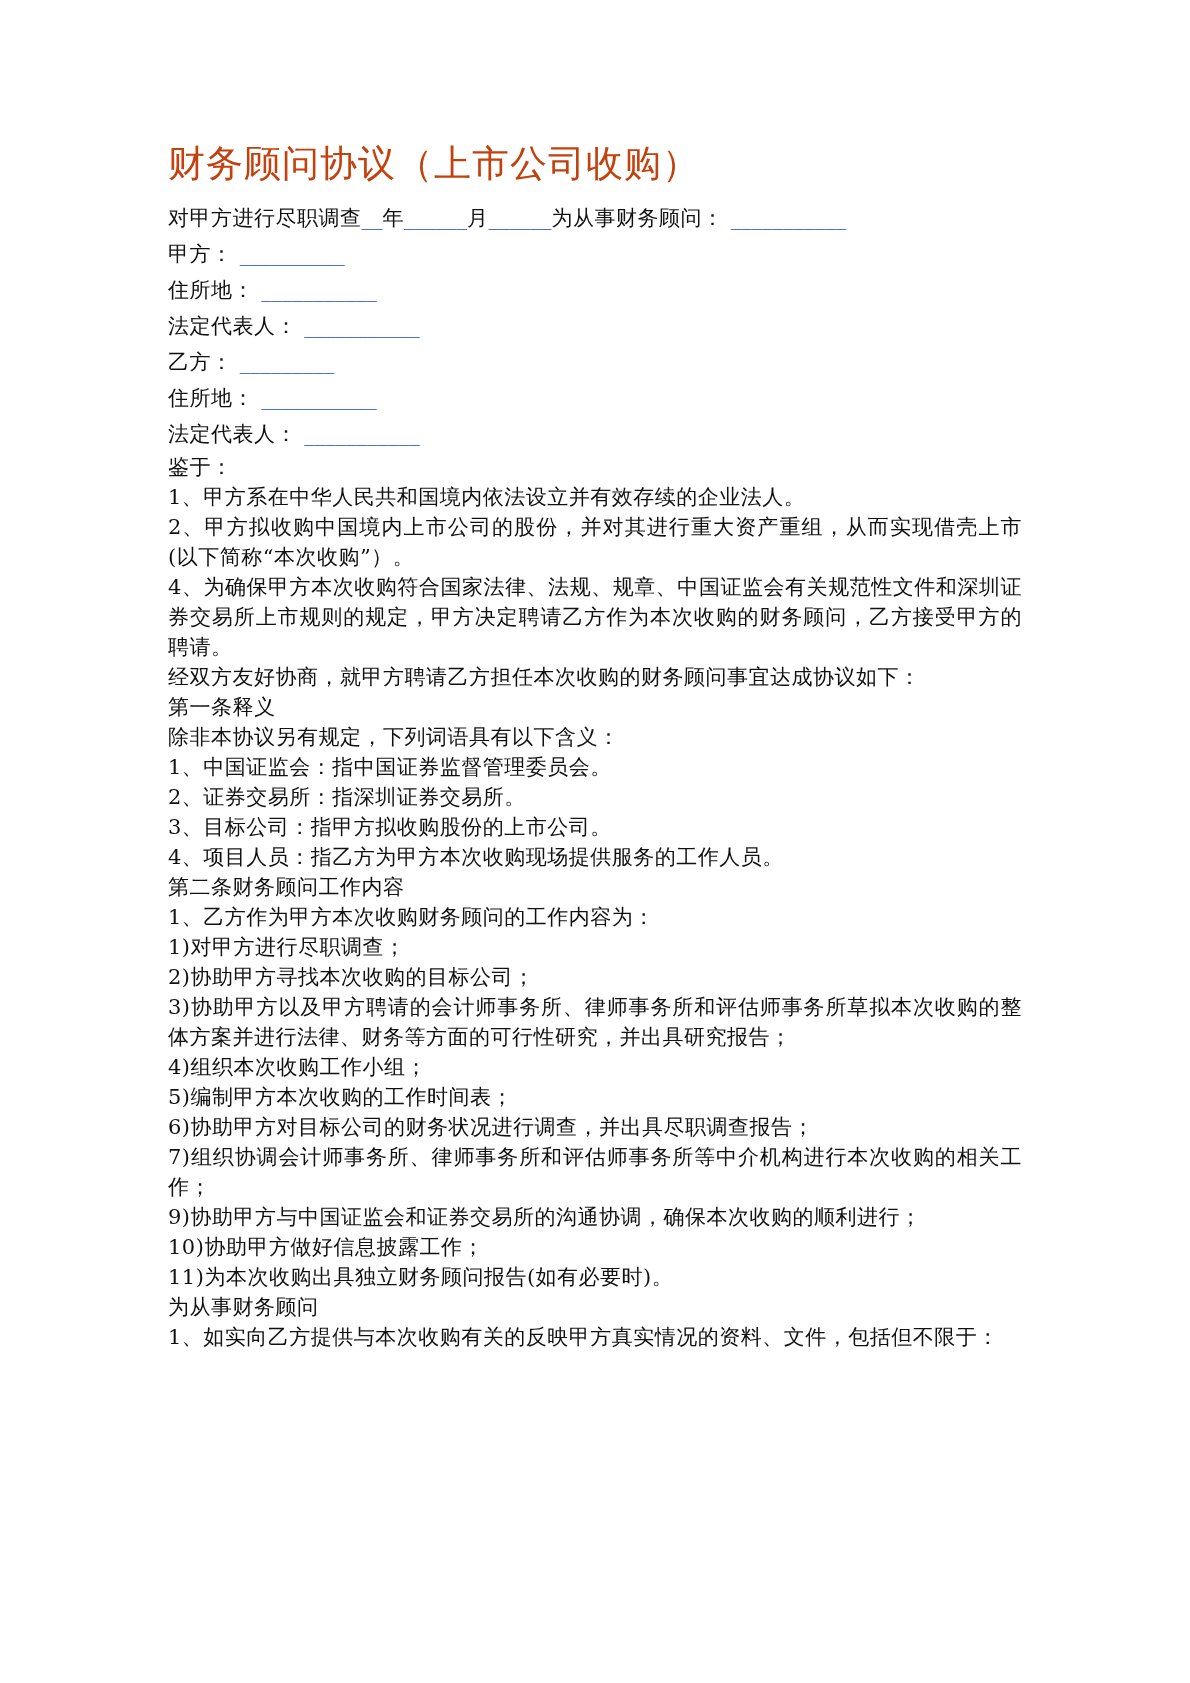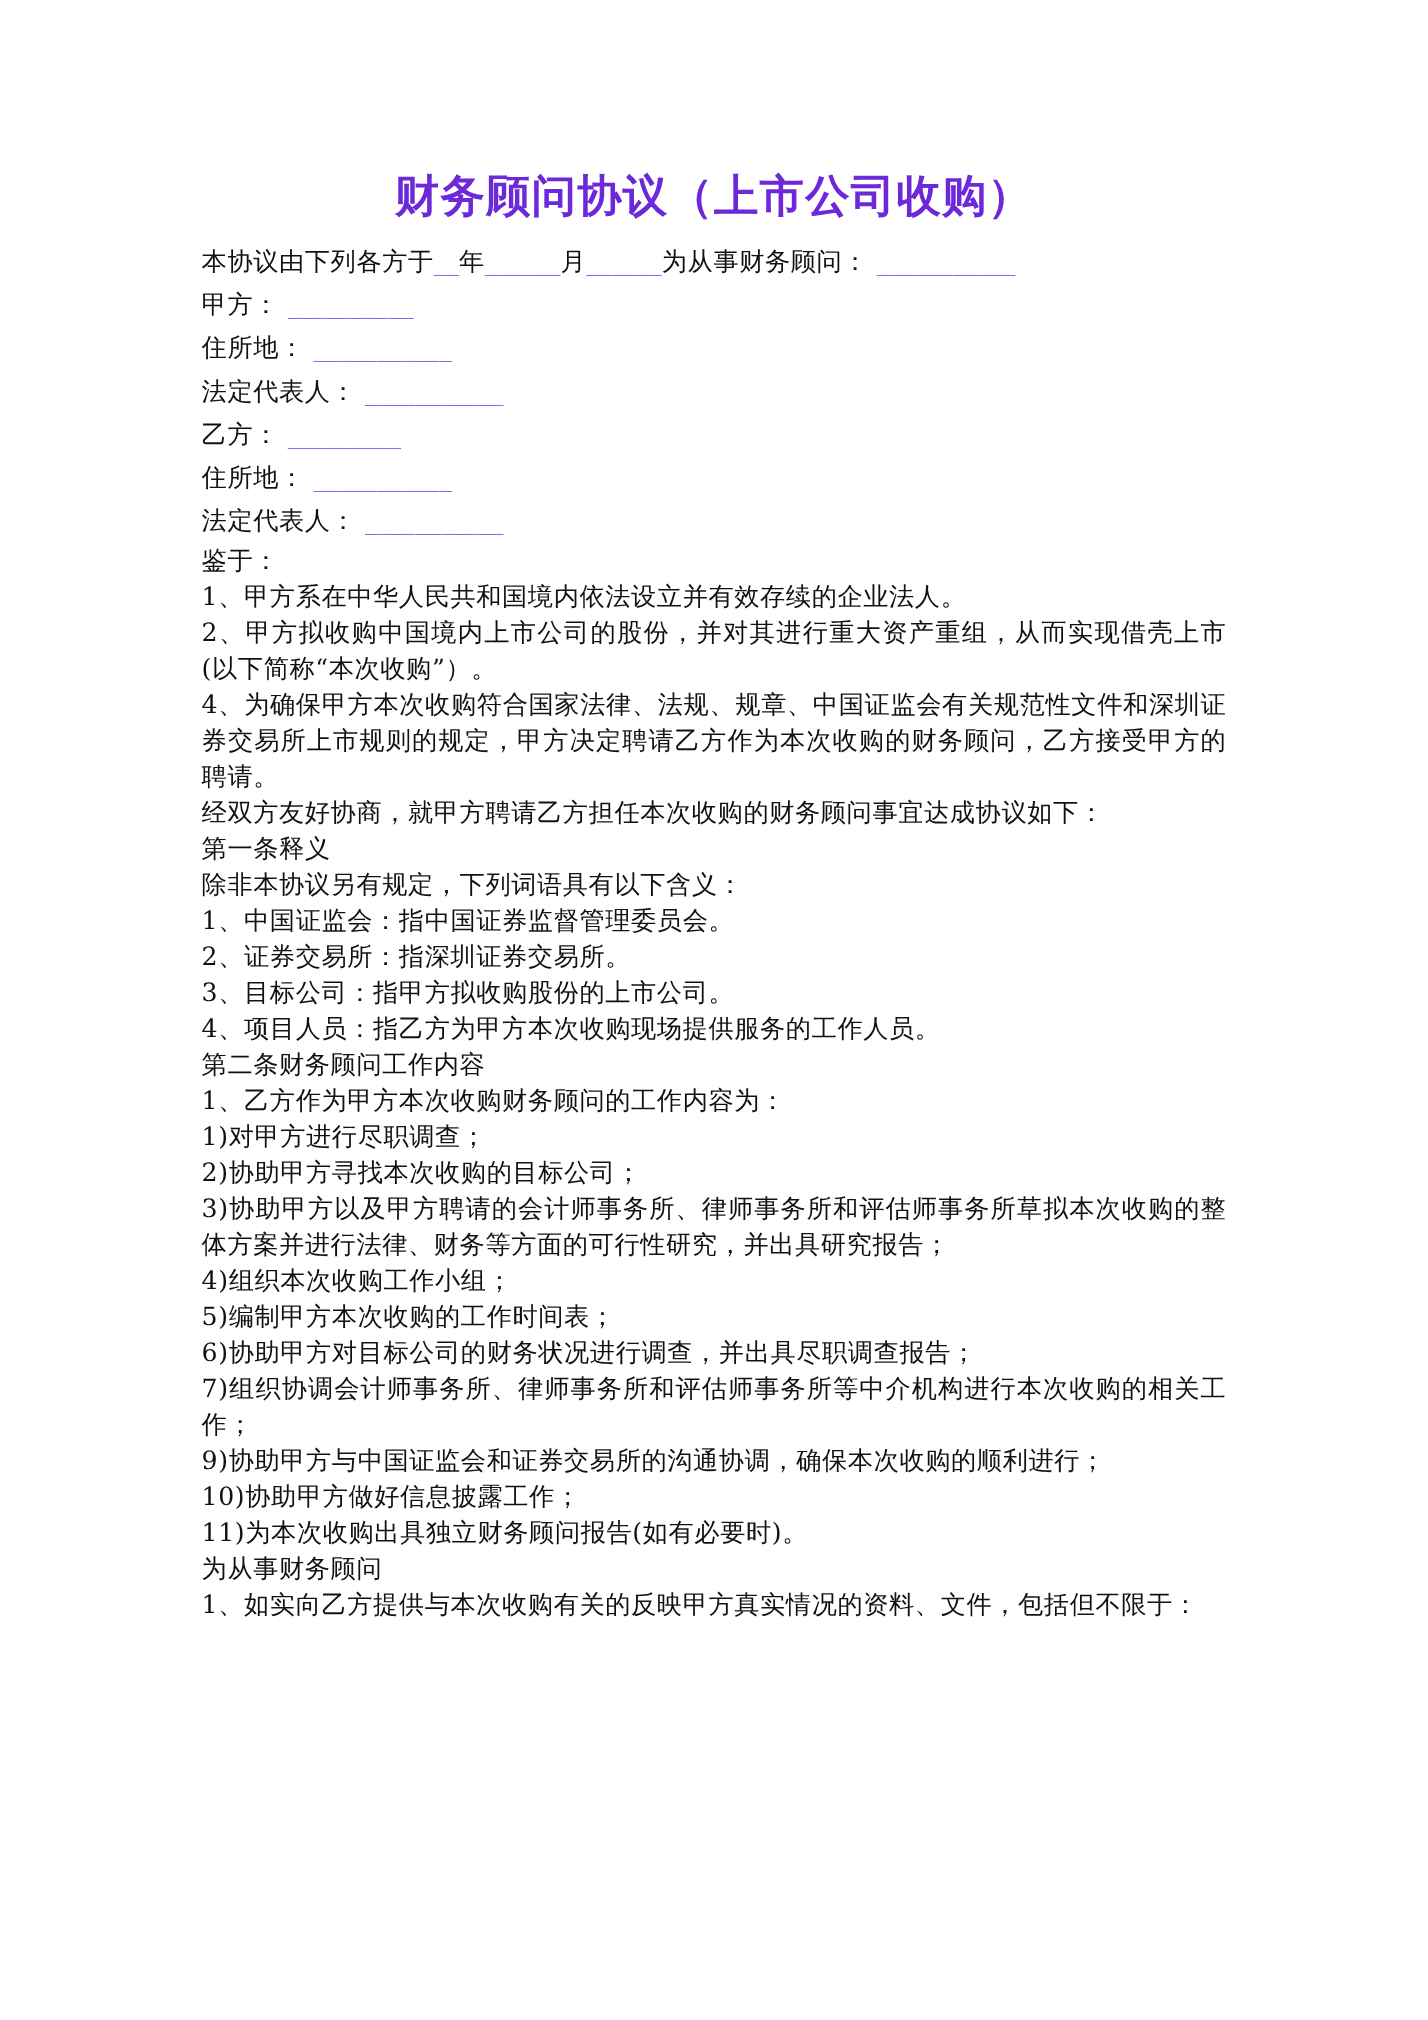--- a/index.html
+++ b/index.html
@@ -14,52 +14,52 @@
     font-family: "DejaVu Serif", "Liberation Serif", serif;
     color: #111111;
   }
   .page {
     width: 854px;
     margin: 0 auto;
     padding-top: 140px;
   }
   .doc-title {
     font-family: "DejaVu Sans", "Liberation Sans", sans-serif;
-    font-weight: 700;
+    font-weight: 400;
     font-size: 37px;
     line-height: 1.3;
-    text-align: center;
-    color: #6d28d9;
+    text-align: left;
+    color: #c2410c;
     margin: 0 0 12px 0;
     letter-spacing: 1px;
   }
   .doc-body p {
     margin: 0;
     font-size: 21px;
     line-height: 30px;
     text-align: justify;
     word-break: break-all;
     letter-spacing: 0.5px;
   }
   .doc-body p.field {
     line-height: 36px;
     text-align: left;
   }
   .blank {
-    color: #8b5cf6;
+    color: #1d4ed8;
     letter-spacing: 0;
   }
 </style>
 </head>
 <body>
 
 <div class="page">
   <h1 class="doc-title">财务顾问协议（上市公司收购）</h1>
   <main class="doc-body">
-      <p class="field"><span>本协议由下列各方于</span><span class="blank">__</span><span>年</span><span class="blank">______</span><span>月</span><span class="blank">______</span><span>为从事财务顾问： </span><span class="blank">___________</span></p>
+      <p class="field"><span>对甲方进行尽职调查</span><span class="blank">__</span><span>年</span><span class="blank">______</span><span>月</span><span class="blank">______</span><span>为从事财务顾问： </span><span class="blank">___________</span></p>
       <p class="field"><span>甲方： </span><span class="blank">__________</span></p>
       <p class="field"><span>住所地： </span><span class="blank">___________</span></p>
       <p class="field"><span>法定代表人： </span><span class="blank">___________</span></p>
       <p class="field"><span>乙方： </span><span class="blank">_________</span></p>
       <p class="field"><span>住所地： </span><span class="blank">___________</span></p>
       <p class="field"><span>法定代表人： </span><span class="blank">___________</span></p>
       <p class="body"><span>鉴于：</span></p>
       <p class="body"><span>1、甲方系在中华人民共和国境内依法设立并有效存续的企业法人。</span></p>
       <p class="body"><span>2、甲方拟收购中国境内上市公司的股份，并对其进行重大资产重组，从而实现借壳上市(以下简称“本次收购”）。</span></p>
       <p class="body"><span>4、为确保甲方本次收购符合国家法律、法规、规章、中国证监会有关规范性文件和深圳证券交易所上市规则的规定，甲方决定聘请乙方作为本次收购的财务顾问，乙方接受甲方的聘请。</span></p>

